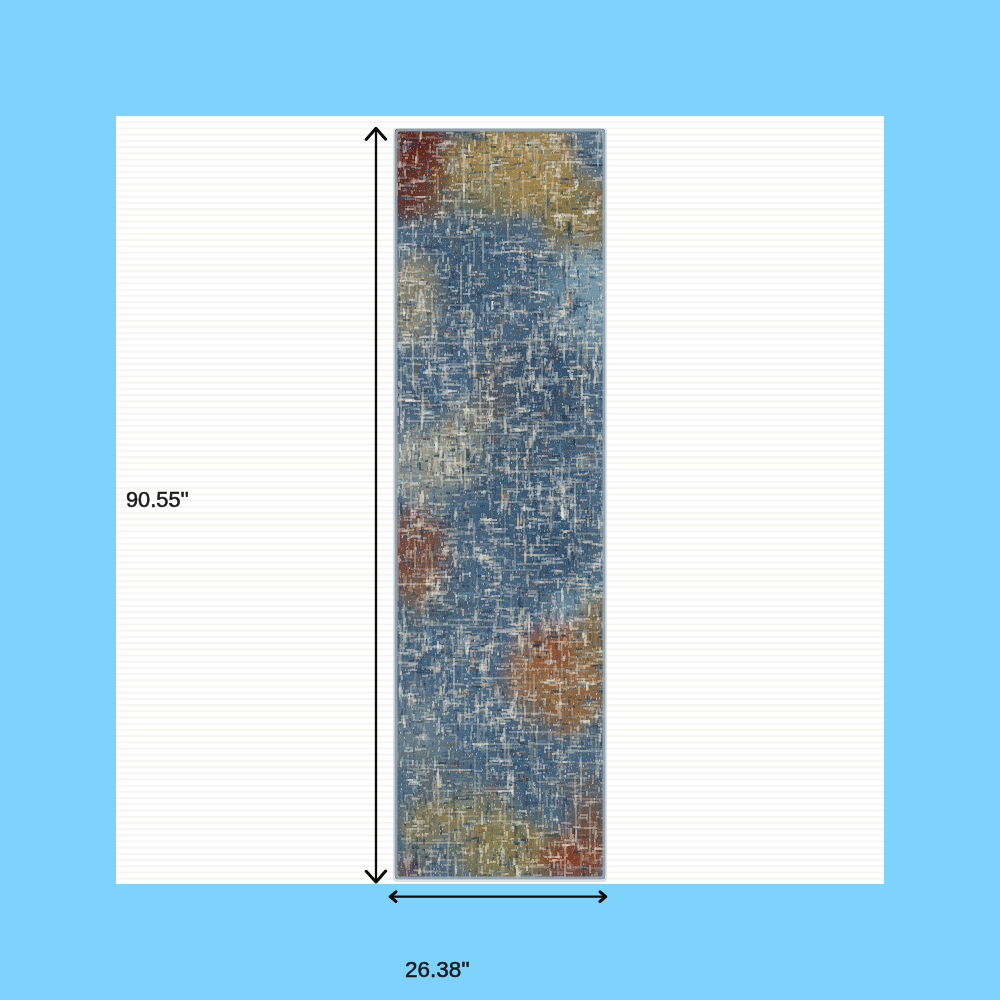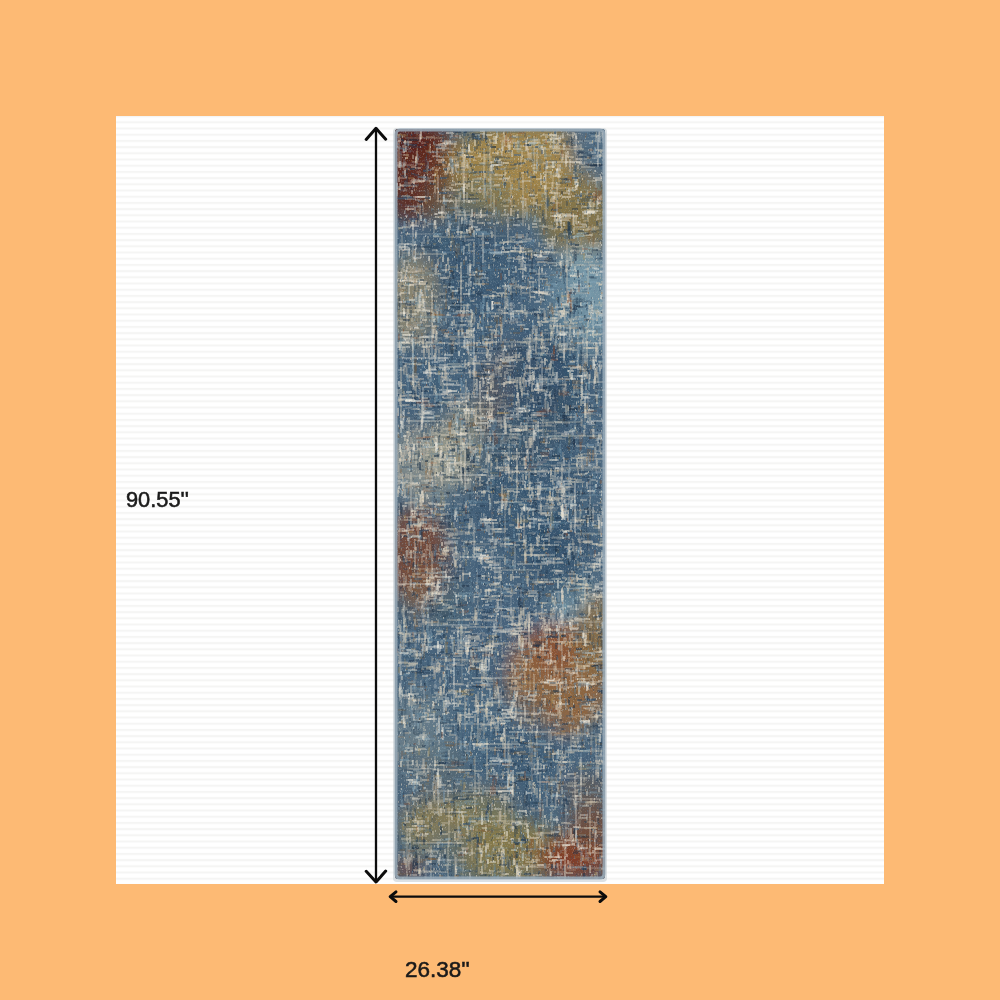--- a/index.html
+++ b/index.html
@@ -1,16 +1,16 @@
 <!DOCTYPE html>
 <html><head>
 <meta charset="utf-8">
 <style>
   html,body { margin:0; padding:0; background:#ffffff; }
-  .page { position:relative; width:1000px; height:1000px; background:#fdba74;
+  .page { position:relative; width:1000px; height:1000px; background:#7dd3fc;
           font-family:"Liberation Sans", sans-serif; overflow:hidden; }
 </style>
 </head>
 <body>
 <div class="page">
 <svg width="1000" height="1000" viewBox="0 0 1000 1000">
   <defs>
     <pattern id="stripes" width="8" height="6.2" patternUnits="userSpaceOnUse">
       <rect width="8" height="6.2" fill="#ffffff"></rect>
       <rect y="3.5" width="8" height="2" fill="#f5f5f4"></rect>

